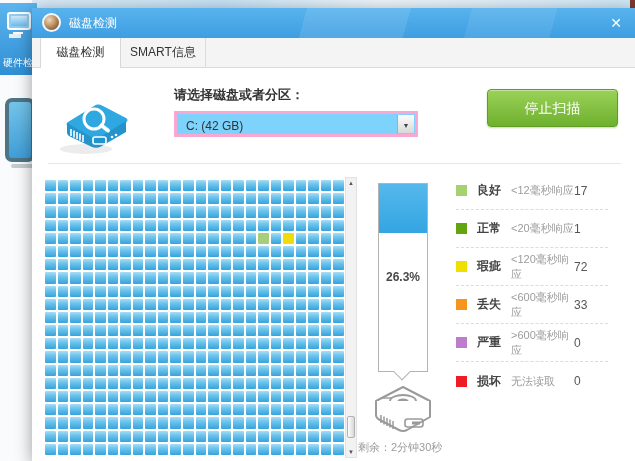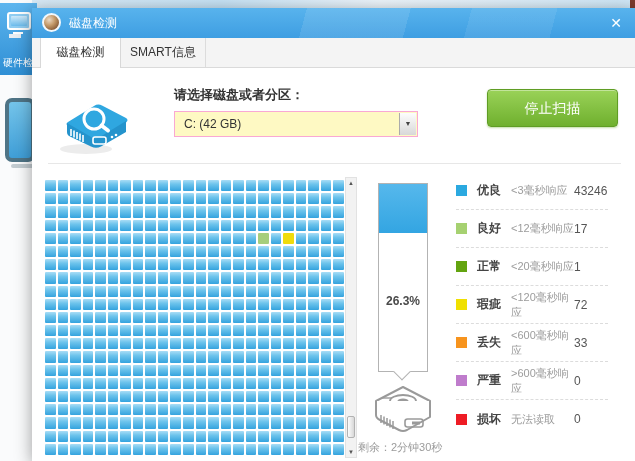--- a/index.html
+++ b/index.html
@@ -55,21 +55,21 @@
   .tab { position:absolute; top:0; height:29px; line-height:29px; text-align:center;
     font-size:12px; color:#333; cursor:pointer; z-index:2; }
   .tab.active { left:8px; width:81px; height:30px; background:#fff;
     border-left:1px solid #d8d8d8; border-right:1px solid #d8d8d8; }
   .tab.inactive { left:89px; width:85px; border-right:1px solid #dcdcdc; }
 
   
   .disk-icon { position:absolute; left:26px; top:84px; }
   .select-label { position:absolute; left:142px; top:78px; font-size:13px; font-weight:bold; color:#333; }
   .combobox { position:absolute; left:142px; top:103px; width:244px; height:26px;
-    border:1px solid #f9a8d4; background:#fef9c3; cursor:pointer; }
+    border:3px solid #f9a8d4; background:#7dd3fc; cursor:pointer; }
   .combo-value { position:absolute; left:9px; top:0; line-height:24px; font-size:12px; color:#333; }
   .combo-btn { position:absolute; right:1px; top:1px; bottom:1px; width:17px;
     background:linear-gradient(180deg,#fdfdfd,#d8d8d8); border-left:1px solid #ababab;
     font-size:7px; color:#444; text-align:center; line-height:22px; }
   .stop-btn { position:absolute; left:455px; top:81px; width:131px; height:38px; border-radius:4px;
     background:linear-gradient(180deg,#9ad258,#6fb02e); border:1px solid #5f9d24;
     box-shadow:inset 0 1px 0 rgba(255,255,255,.4), 0 1px 2px rgba(120,180,60,.45);
     color:#fff; font-size:14px; text-align:center; line-height:36px; cursor:pointer; }
   .divider { position:absolute; left:16px; right:14px; top:155px; height:1px; background:#e7e7e7; }
 
@@ -85,21 +85,21 @@
   .sb-arrow.up { top:2px; } .sb-arrow.down { bottom:2px; }
   .sb-thumb { position:absolute; left:1px; width:8px; top:238px; height:22px; border-radius:2px;
     background:linear-gradient(90deg,#fdfdfd,#d7d7d7); border:1px solid #b2b2b2; }
 
   
   .vbar { position:absolute; left:346px; top:175px; width:50px; height:189px;
     border:1px solid #b3b3b3; background:#fff; }
   .vbar-fill { position:absolute; left:0; top:0; width:100%; height:26.3%;
     background:linear-gradient(180deg,#56b8ec,#33a5e2); }
   .vbar-label { position:absolute; left:0; width:100%; top:46%; text-align:center;
-    font-size:12px; font-weight:bold; color:#4a4a4a;margin-top:24px; }
+    font-size:12px; font-weight:bold; color:#4a4a4a; }
   .vbar-notch { position:absolute; left:50%; bottom:-7px; width:12px; height:12px; margin-left:-7px;
     transform:rotate(45deg); background:#fff;
     border-right:1px solid #b3b3b3; border-bottom:1px solid #b3b3b3; z-index:2; }
   .hdd-icon { position:absolute; left:340px; top:376px; }
   .remaining { position:absolute; left:326px; top:432px; width:92px; text-align:left;
     font-size:11px; color:#9b9b9b; }
 
   
   .legend { position:absolute; left:424px; top:164px; width:152px; }
   .legend-row { display:flex; align-items:center; height:38px; border-bottom:1px dashed #dcdcdc; }
@@ -706,26 +706,20 @@
           <line x1="18" y1="35.5" x2="18" y2="43.5"></line>
         <line x1="21" y1="37" x2="21" y2="45"></line>
       </g>
       <rect x="33" y="35" width="18" height="8" rx="2.5" fill="none" stroke="#9a9a9a" stroke-width="1.6"></rect>
       <rect x="40" y="37.5" width="8" height="3" fill="#9a9a9a"></rect>
     </svg>
 
     <div class="remaining">剩余：2分钟30秒</div>
 
     <div class="legend" id="legend">
-        <div class="legend-row">
-          <span class="legend-swatch" style="background: rgb(43, 169, 224);"></span>
-          <span class="legend-name">优良</span>
-          <span class="legend-desc">&lt;3毫秒响应</span>
-          <span class="legend-count">43246</span>
-        </div>
         <div class="legend-row">
           <span class="legend-swatch" style="background: rgb(166, 209, 113);"></span>
           <span class="legend-name">良好</span>
           <span class="legend-desc">&lt;12毫秒响应</span>
           <span class="legend-count">17</span>
         </div>
         <div class="legend-row">
           <span class="legend-swatch" style="background: rgb(99, 164, 16);"></span>
           <span class="legend-name">正常</span>
           <span class="legend-desc">&lt;20毫秒响应</span>

